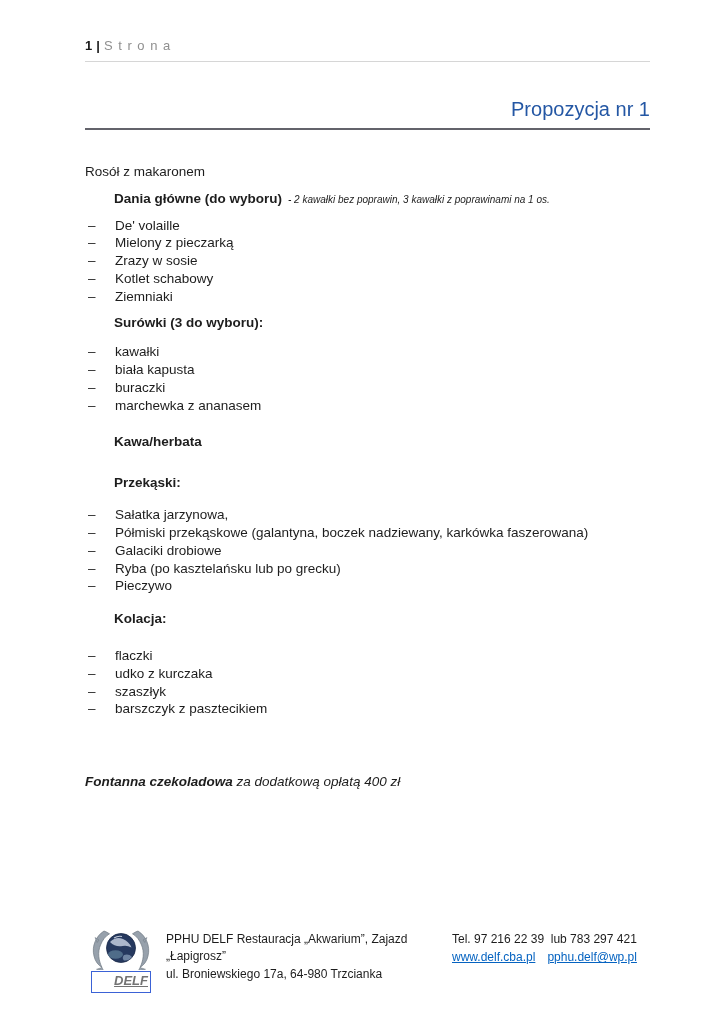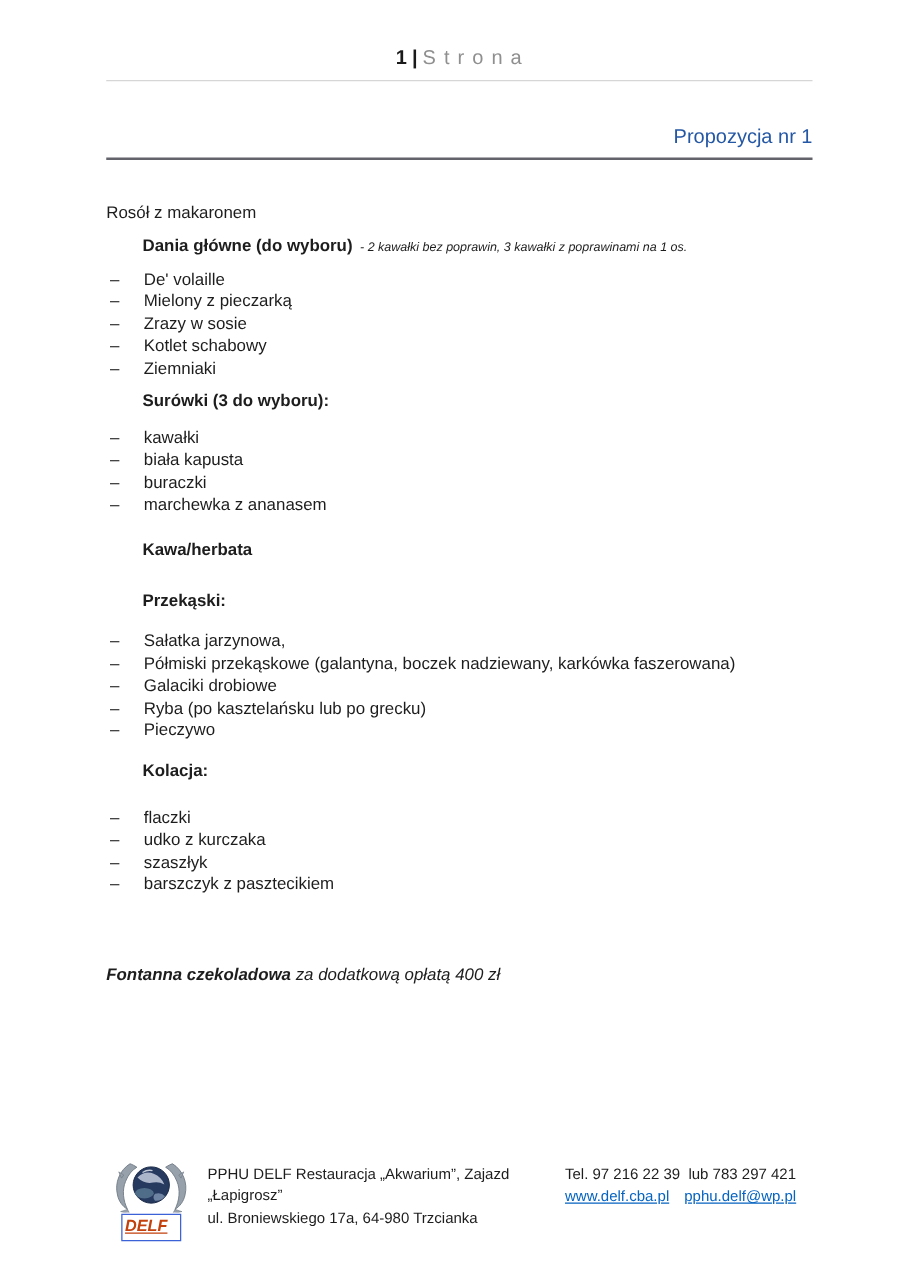--- a/index.html
+++ b/index.html
@@ -10,38 +10,37 @@
     width: 725px; height: 1024px;
     background: #ffffff;
     font-family: "Liberation Sans", sans-serif;
     color: #1d1d1d;
     overflow: hidden;
   }
   .content { position: absolute; left: 85px; top: 38px; width: 565px; }
 
   
   .header-row {
-    font-size: 16px;
+    font-size: 13px;
     padding-bottom: 8px;
     border-bottom: 1px solid #d6d6d6;
-    text-align: center;
   }
   .header-row .pgnum  { font-weight: bold; color: #1a1a1a; }
   .header-row .sep    { font-weight: bold; color: #1a1a1a; padding: 0 4px; }
   .header-row .pglabel{ color: #8f8f8f; letter-spacing: 1px; }
 
   
   .title-row {
     display: flex; align-items: flex-end;
     margin-top: 36px; padding-bottom: 7px;
     border-bottom: 2px solid #63636b;
   }
   .title-spacer { flex: 0 0 180px; }
   .doc-title { font-size: 17.5px; font-weight: bold; letter-spacing: 0.3px; color: #171717; }
-  .title-right { flex: 1; text-align: right; font-size: 16px; color: #2457a4; }
+  .title-right { flex: 1; text-align: right; font-size: 20px; color: #2457a4; }
 
   
   .body { margin-top: 33px; font-size: 13.5px; line-height: 1.32; }
   .para { margin-bottom: 9px; }
   .section-label { font-weight: bold; padding-left: 29px; }
   .note { font-style: italic; font-size: 10px; margin-left: 6px; }
   .mb12 { margin-bottom: 12px; }
   .mb16 { margin-bottom: 24px; }
   .mb14 { margin-bottom: 14px; }
   .mb19 { margin-bottom: 19px; }
@@ -58,25 +57,25 @@
 
   
   .footer {
     position: absolute; left: 88px; top: 928px; width: 562px;
     display: flex; align-items: flex-start;
     font-size: 12px; line-height: 1.45; color: #1d1d1d;
   }
   .logo { flex: 0 0 66px; text-align: center; }
   .logo svg { display: block; margin: 0 auto; }
   .logo-box {
-    width: 48px; margin: 1px auto 0;
+    width: 60px; margin: 1px auto 0;
     border: 1px solid #3b62d6;
-    text-align: left;
+    text-align: right;
     font-weight: bold; font-style: italic;
-    color: #c2410c; text-decoration: underline;
+    color: #737373; text-decoration: underline;
     font-size: 13px; padding: 0 2px 1px;
     background: #ffffff;
   }
   .address { flex: 1; padding-left: 12px; padding-top: 3px; }
   .contact { flex: 0 0 198px; padding-top: 3px; }
   .links-line { margin-top: 1px; }
   .link { color: #0563c1; text-decoration: underline; cursor: pointer; }
   .link + .link { margin-left: 12px; }
 </style>
 </head>

